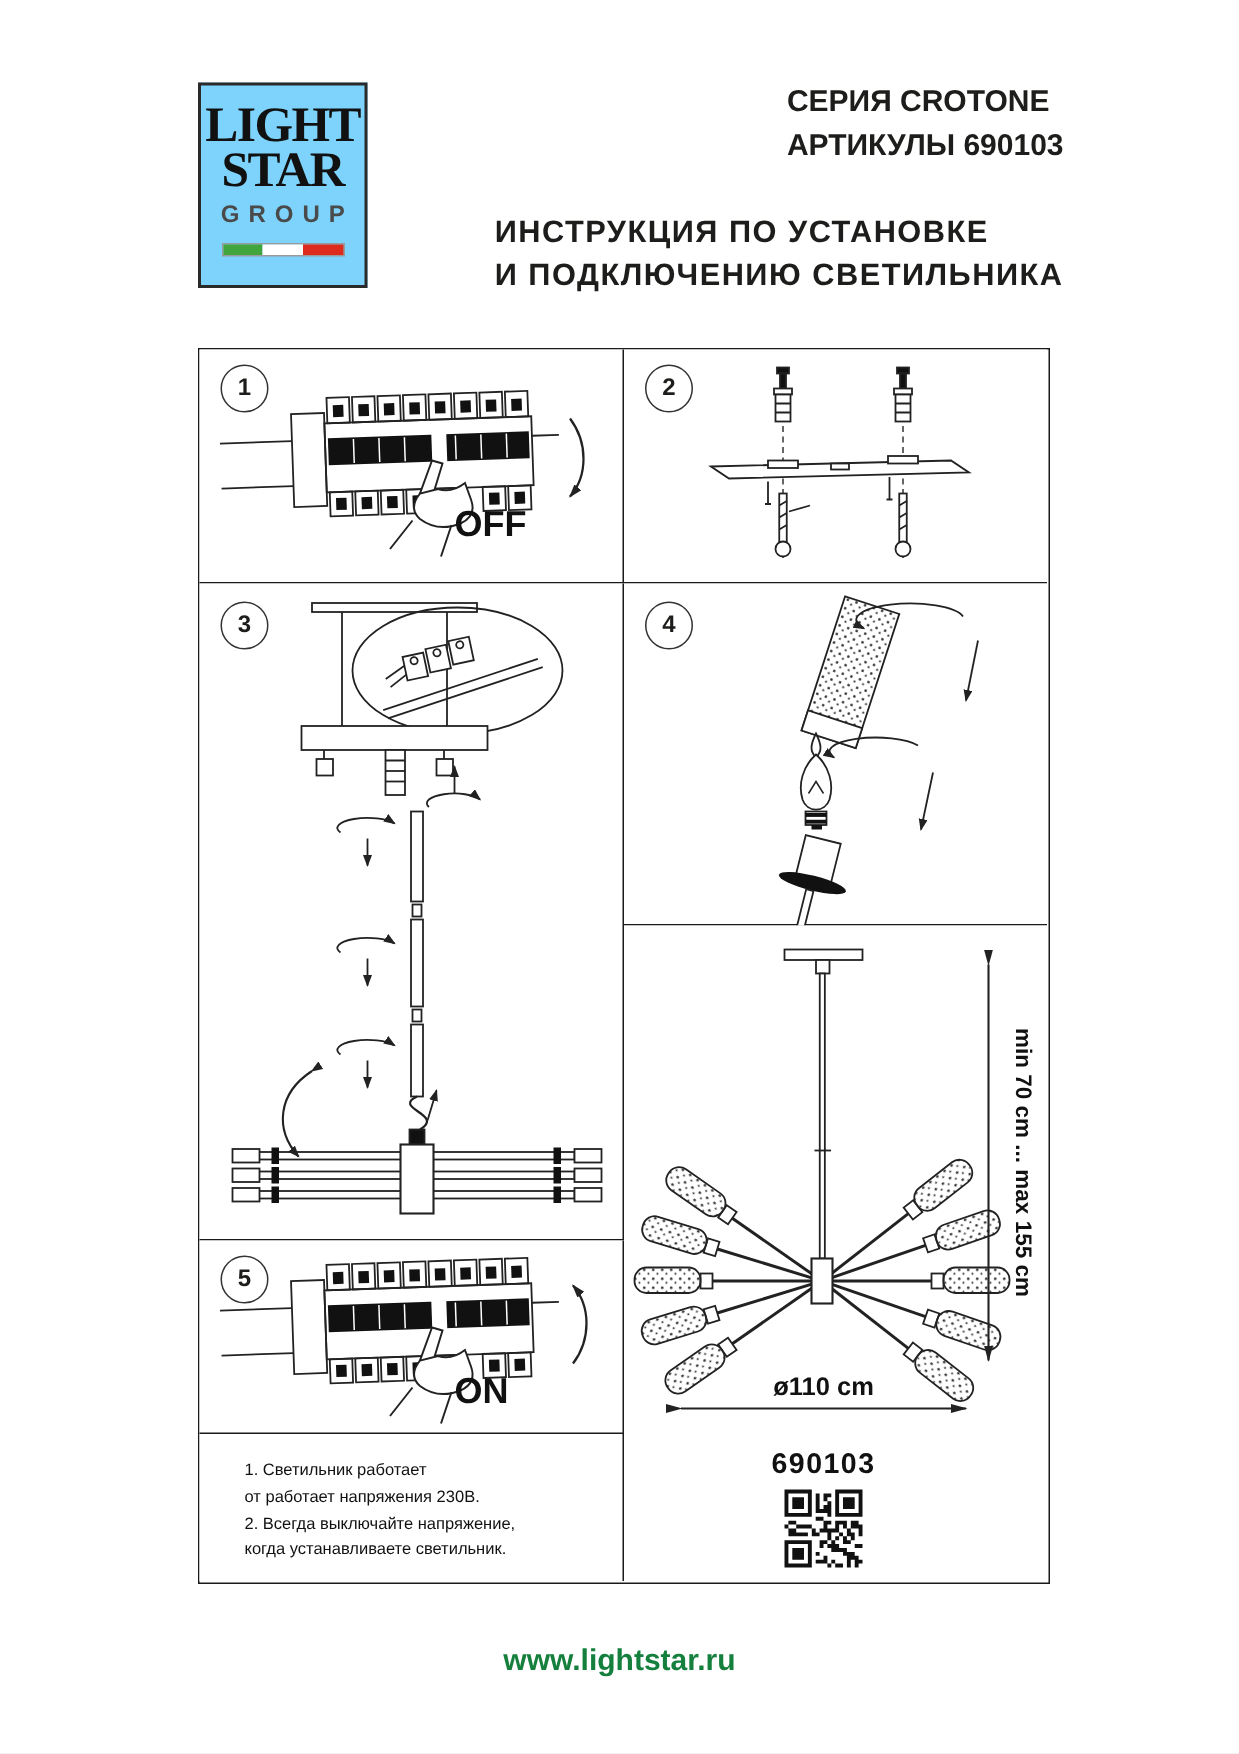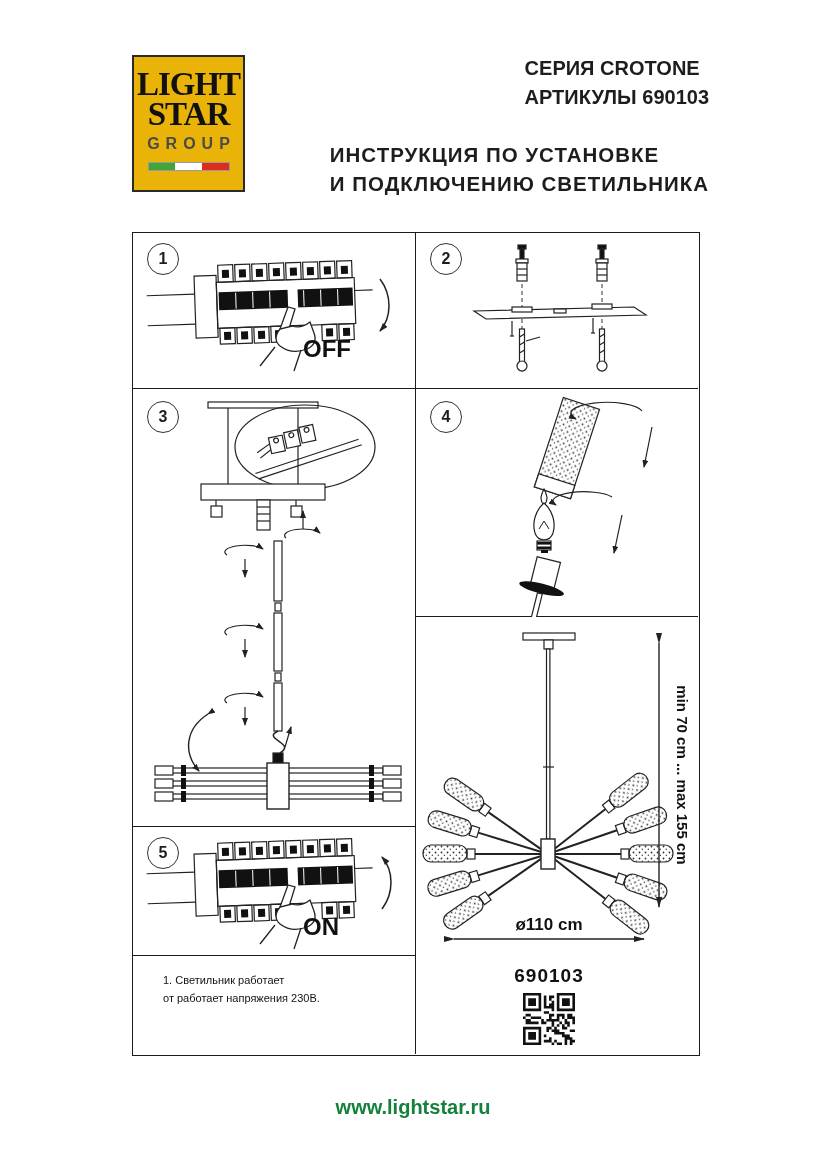--- a/index.html
+++ b/index.html
@@ -1,21 +1,21 @@
 <!DOCTYPE html>
 <html><head>
 <meta charset="utf-8">
 <style>
   html,body{margin:0;padding:0;background:#e8e8e8;}
   .sheet{position:relative;width:826px;height:1169px;background:#ffffff;margin:0 auto;
          font-family:"Liberation Sans",sans-serif;color:#1d1d1b;overflow:hidden;}
   .abs{position:absolute;}
   
   .logo-box{left:132px;top:55px;width:113px;height:137px;border:2px solid #2a2a2a;
-            background:#eab308;text-align:center;box-sizing:border-box;padding-top:12px;}
+            background:#7dd3fc;text-align:center;box-sizing:border-box;padding-top:12px;}
   .logo-word{font-family:"Liberation Serif",serif;font-weight:700;font-size:33px;
              line-height:.92;letter-spacing:-1px;color:#111;}
   .logo-group{font-size:16px;letter-spacing:6px;color:#4a4a4a;margin-top:5px;text-indent:6px;font-weight:bold;}
   .flag{width:82px;height:9px;margin:9px auto 0;border:1px solid #9a9a9a;display:flex;box-sizing:border-box;}
   .flag>div{flex:1;height:100%;}
   .hdr{right:117px;font-weight:bold;}
   .hdr-series{top:54px;font-size:20px;line-height:29px;}
   .hdr-title{top:140px;font-size:20.5px;line-height:29px;letter-spacing:1px;}
   
   .t{left:132px;top:232px;width:568px;height:824px;border:1.6px solid #1a1a1a;box-sizing:border-box;}
@@ -363,20 +363,22 @@
           </g>
           <path d="M249,98 C261,82 261,60 249,46" stroke="#222" stroke-width="1.5" fill="none" marker-end="url(#arr5)"></path>
           <text x="170" y="124" font-size="24" font-weight="600" fill="#111">ON</text>
         </g>
       </svg>
     </div>
 
     <div class="panel br notes" style="left:0;top:723px;width:283px;height:98px;">
       <div>1. Светильник работает</div>
       <div>от работает напряжения 230В.</div>
+      <div>2. Всегда выключайте напряжение,</div>
+      <div>когда устанавливаете светильник.</div>
     </div>
 
     <div class="panel" style="left:283px;top:384px;width:282px;height:437px;">
       <svg width="282" height="437" viewBox="0 0 282 437">
         <defs>
           <marker id="arr6" markerWidth="14" markerHeight="10" refX="10" refY="3" orient="auto" markerUnits="userSpaceOnUse">
               <path d="M0,0L11,3L0,6Z" fill="#222"></path>
             </marker>
           <pattern id="stc" width="6" height="6" patternUnits="userSpaceOnUse">
               <circle cx="1.5" cy="1.5" r="0.9" fill="#333"></circle>

